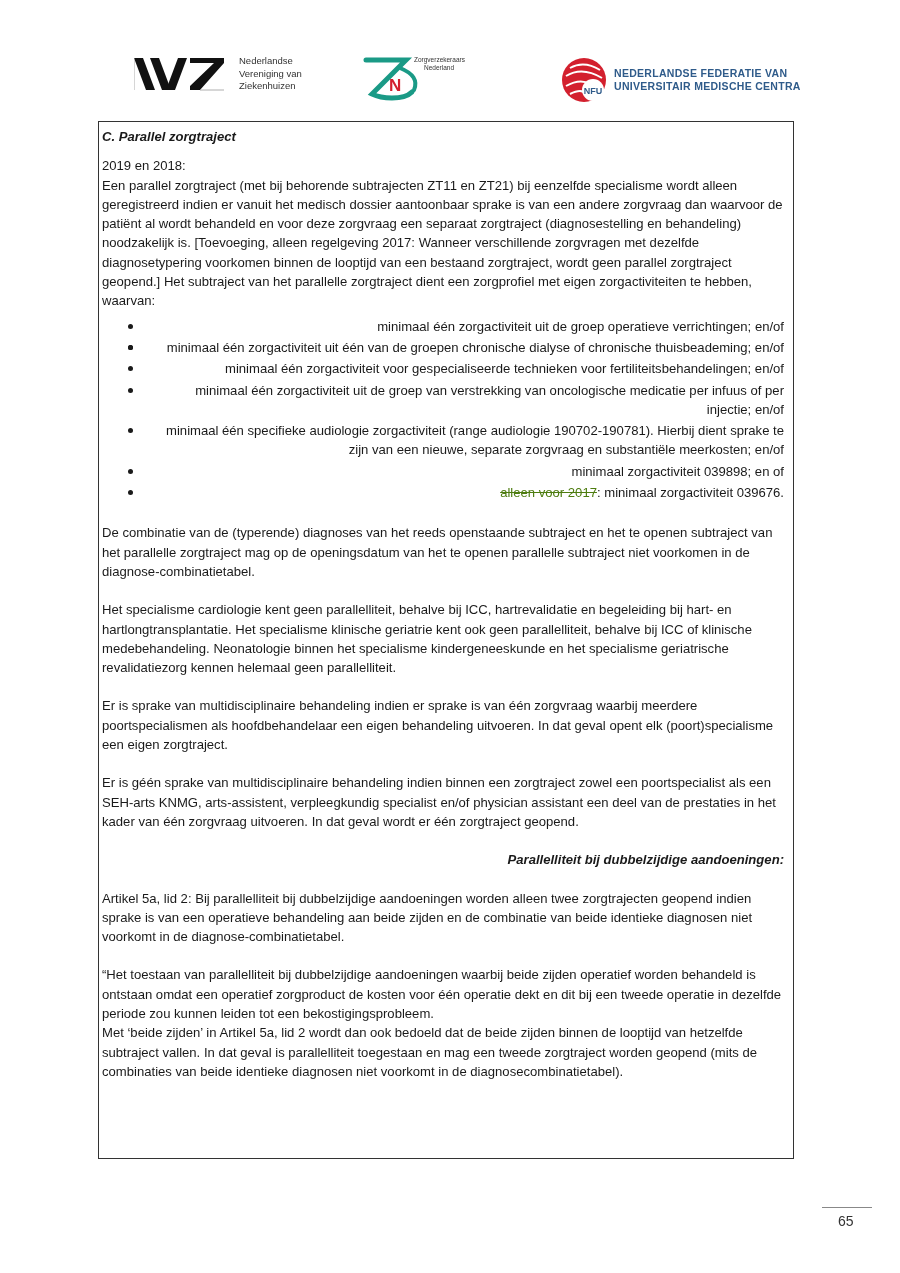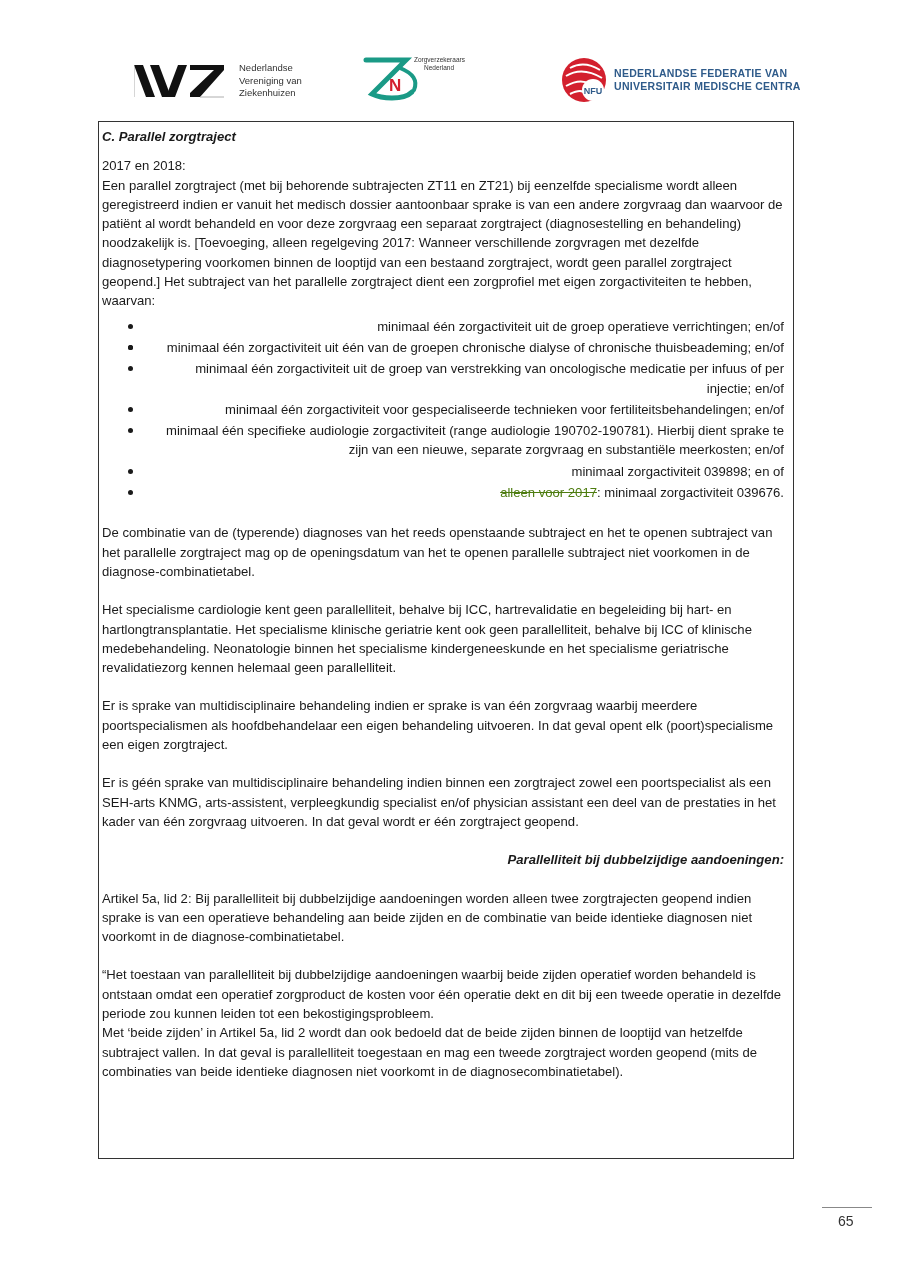--- a/index.html
+++ b/index.html
@@ -3,21 +3,21 @@
 <meta charset="utf-8">
 <style>
   html, body { margin: 0; padding: 0; background: #ffffff; }
   body {
     width: 900px; height: 1273px; position: relative; overflow: hidden;
     font-family: "Liberation Sans", sans-serif; color: #1a1a1a;
   }
   
   .logos { position: absolute; top: 52px; left: 0; width: 900px; height: 60px; }
   .logo { position: absolute; display: flex; align-items: center; }
-  .logo-nvz { left: 112px; top: 10px; padding-left: 22px; }
+  .logo-nvz { left: 112px; top: 3px; padding-left: 22px; }
   .nvz-mark { width: 92px; height: 36px; }
   .nvz-text { margin-left: 13px; font-size: 9.5px; line-height: 12.5px; color: #333; }
   .logo-zn { left: 362px; top: 2px; }
   .zn-mark { width: 64px; height: 50px; }
   .zn-text { position: absolute; left: 52px; top: 2px; font-size: 6.5px; line-height: 8px; color: #333; text-align: right; width: 40px; }
   .logo-nfu { left: 560px; top: 4px; }
   .nfu-mark { width: 48px; height: 48px; }
   .nfu-text { margin-left: 6px; font-size: 10.5px; line-height: 13.5px; color: #2f5b8a; letter-spacing: 0.3px; font-weight: bold; }
 
   
@@ -86,29 +86,29 @@
     </svg>
     <div class="nfu-text">
       <div>NEDERLANDSE FEDERATIE VAN</div>
       <div>UNIVERSITAIR MEDISCHE CENTRA</div>
     </div>
   </div>
 </div>
 
 <div class="box">
   <p class="heading">C. Parallel zorgtraject</p>
-  <p>2017 en 2018:</p>
+  <p>2019 en 2018:</p>
   <p>Een parallel zorgtraject (met bij behorende subtrajecten ZT11 en ZT21) bij eenzelfde specialisme wordt alleen geregistreerd indien er vanuit het medisch dossier aantoonbaar sprake is van een andere zorgvraag dan waarvoor de patiënt al wordt behandeld en voor deze zorgvraag een separaat zorgtraject (diagnosestelling en behandeling) noodzakelijk is. [Toevoeging, alleen regelgeving 2017: Wanneer verschillende zorgvragen met dezelfde diagnosetypering voorkomen binnen de looptijd van een bestaand zorgtraject, wordt geen parallel zorgtraject geopend.] Het subtraject van het parallelle zorgtraject dient een zorgprofiel met eigen zorgactiviteiten te hebben, waarvan:</p>
 
   <ul class="bullets">
     <li><span class="dot"></span><span>minimaal één zorgactiviteit uit de groep operatieve verrichtingen; en/of</span></li>
     <li><span class="dot"></span></li>
     <li><span class="dot"></span><span>minimaal één zorgactiviteit uit één van de groepen chronische dialyse of chronische thuisbeademing; en/of</span></li>
+    <li><span class="dot"></span><span>minimaal één zorgactiviteit voor gespecialiseerde technieken voor fertiliteitsbehandelingen; en/of</span></li>
     <li><span class="dot"></span><span>minimaal één zorgactiviteit uit de groep van verstrekking van oncologische medicatie per infuus of per injectie; en/of</span></li>
-    <li><span class="dot"></span><span>minimaal één zorgactiviteit voor gespecialiseerde technieken voor fertiliteitsbehandelingen; en/of</span></li>
     <li><span class="dot"></span><span>minimaal één specifieke audiologie zorgactiviteit (range audiologie 190702-190781). Hierbij dient sprake te zijn van een nieuwe, separate zorgvraag en substantiële meerkosten; en/of</span></li>
     <li><span class="dot"></span><span>minimaal zorgactiviteit 039898; en of</span></li>
     <li><span class="dot"></span><span class="strike">alleen voor 2017</span><span>: minimaal zorgactiviteit 039676.</span></li>
   </ul>
 
   <div class="gap"></div>
   <p>De combinatie van de (typerende) diagnoses van het reeds openstaande subtraject en het te openen subtraject van het parallelle zorgtraject mag op de openingsdatum van het te openen parallelle subtraject niet voorkomen in de diagnose-combinatietabel.</p>
   <div class="gap"></div>
   <p>Het specialisme cardiologie kent geen parallelliteit, behalve bij ICC, hartrevalidatie en begeleiding bij hart- en hartlongtransplantatie. Het specialisme klinische geriatrie kent ook geen parallelliteit, behalve bij ICC of klinische medebehandeling. Neonatologie binnen het specialisme kindergeneeskunde en het specialisme geriatrische revalidatiezorg kennen helemaal geen parallelliteit.</p>
   <div class="gap"></div>

